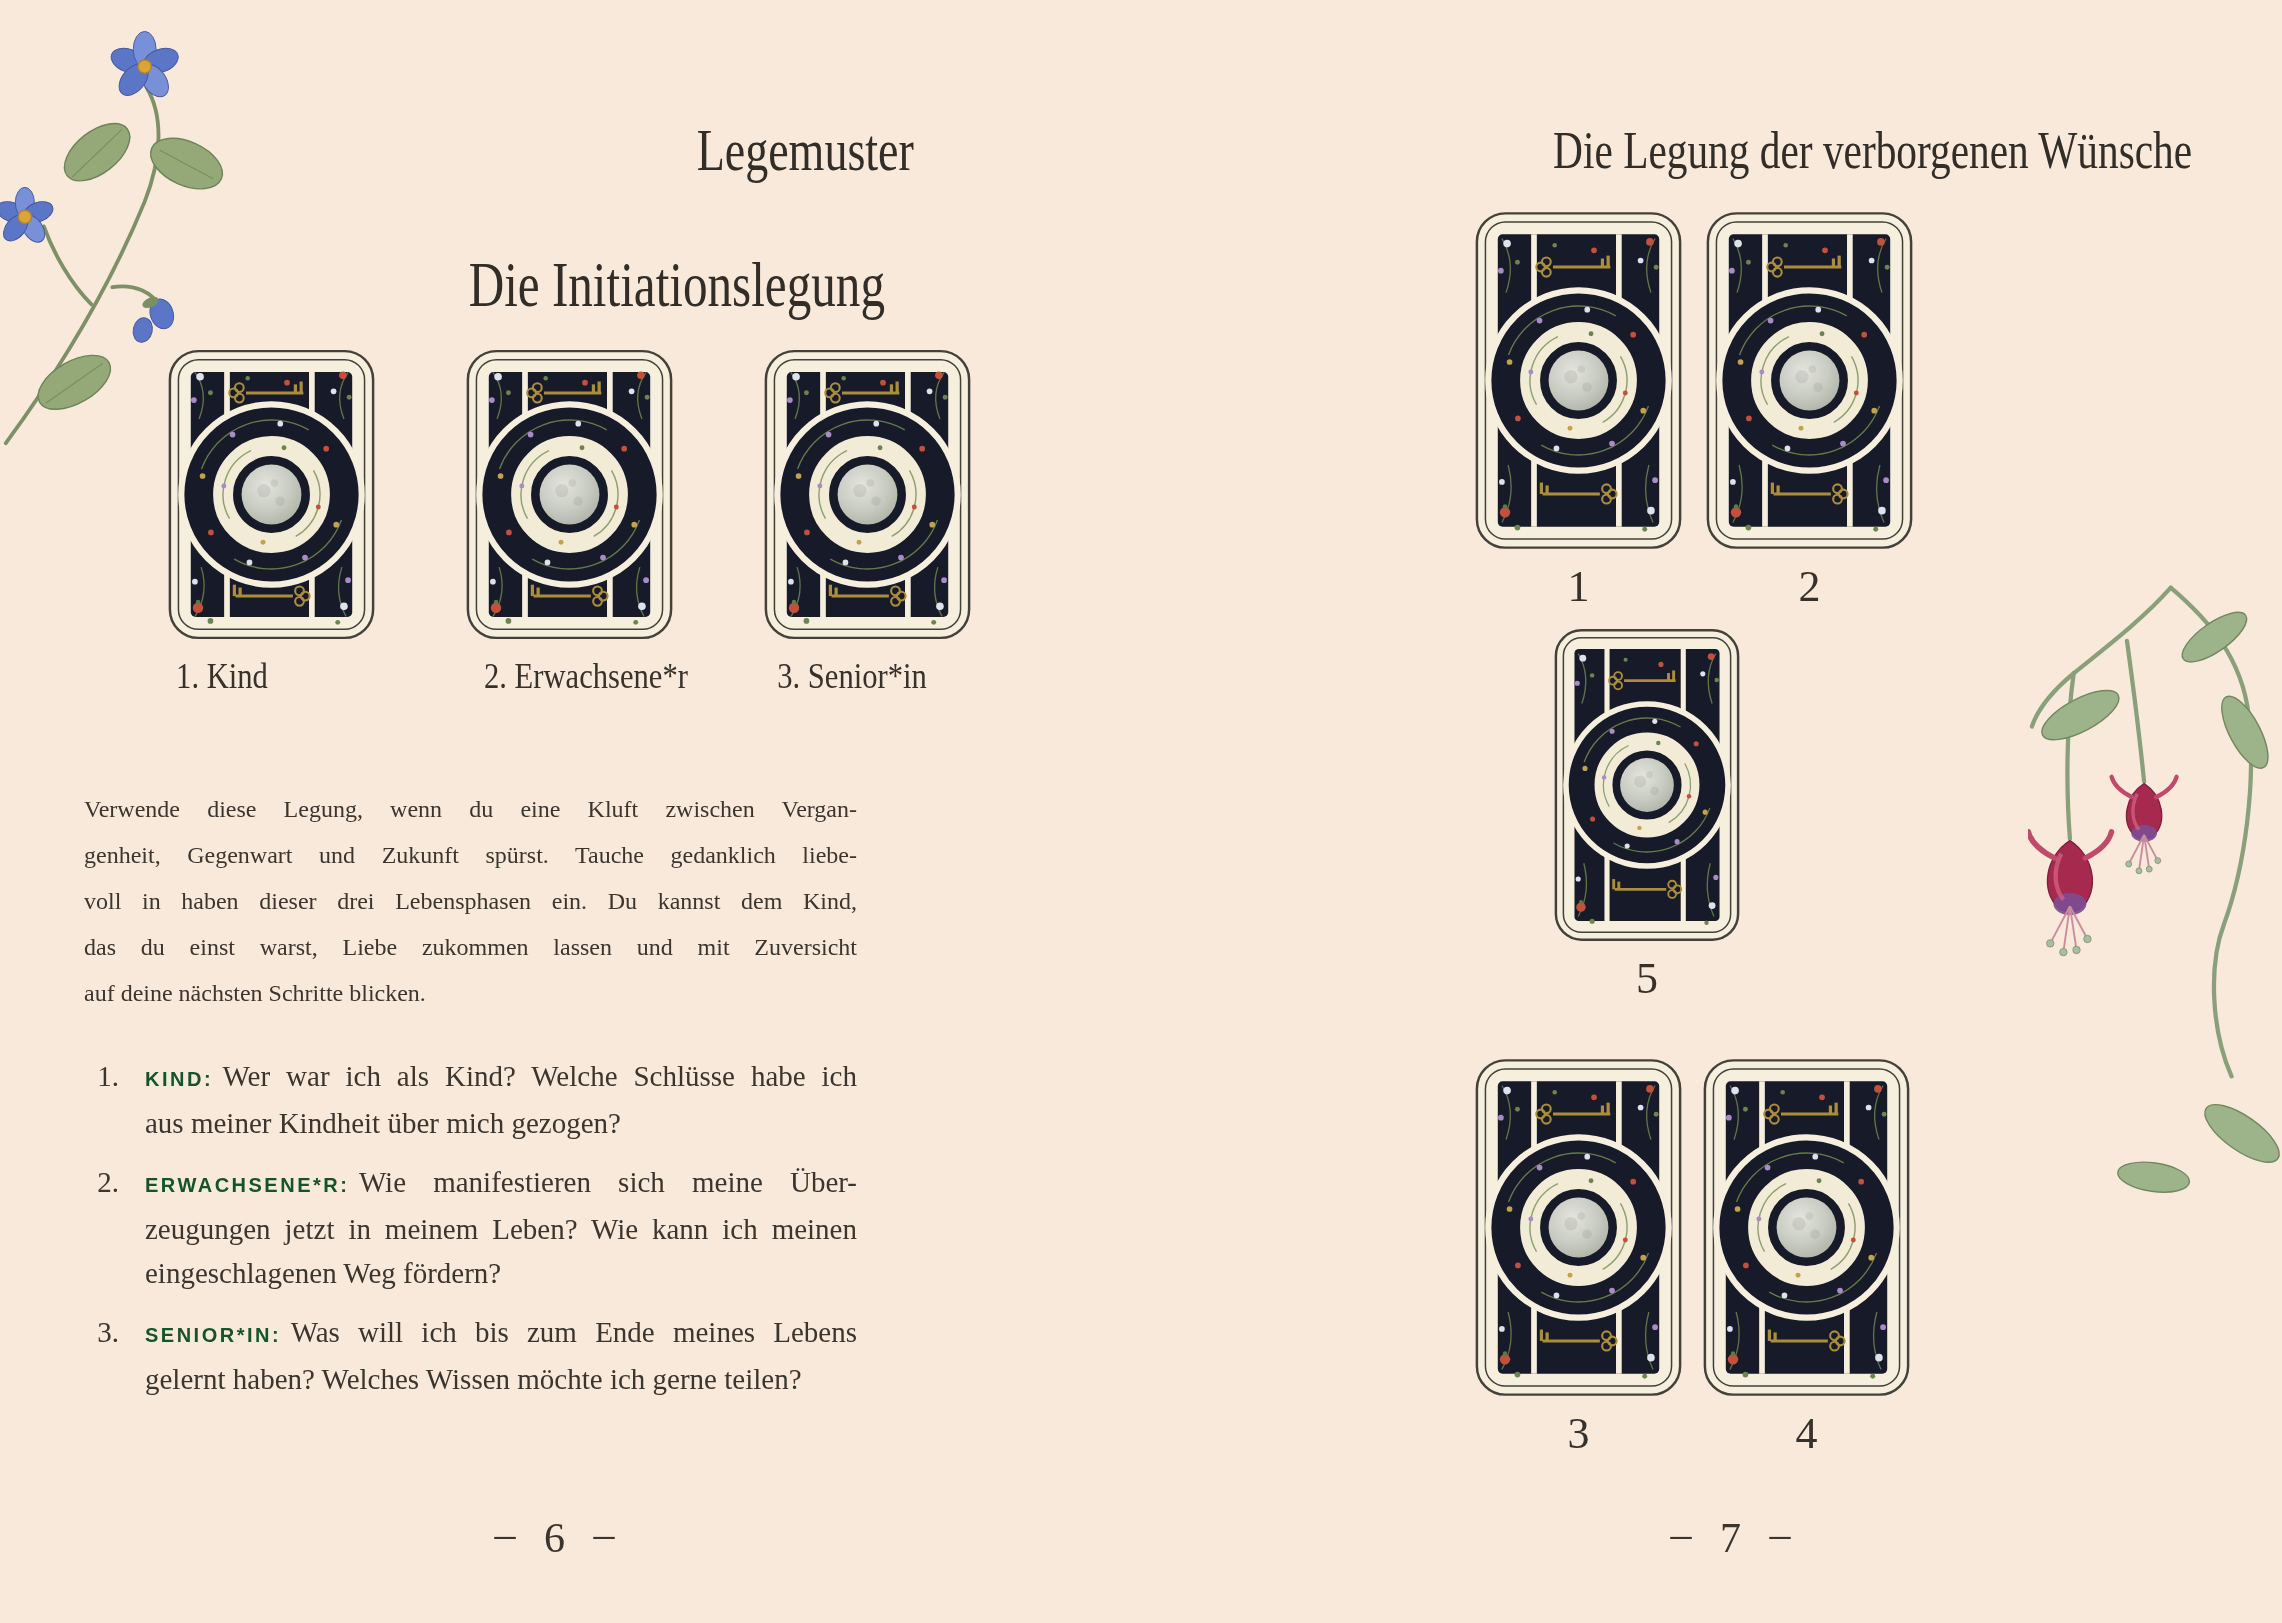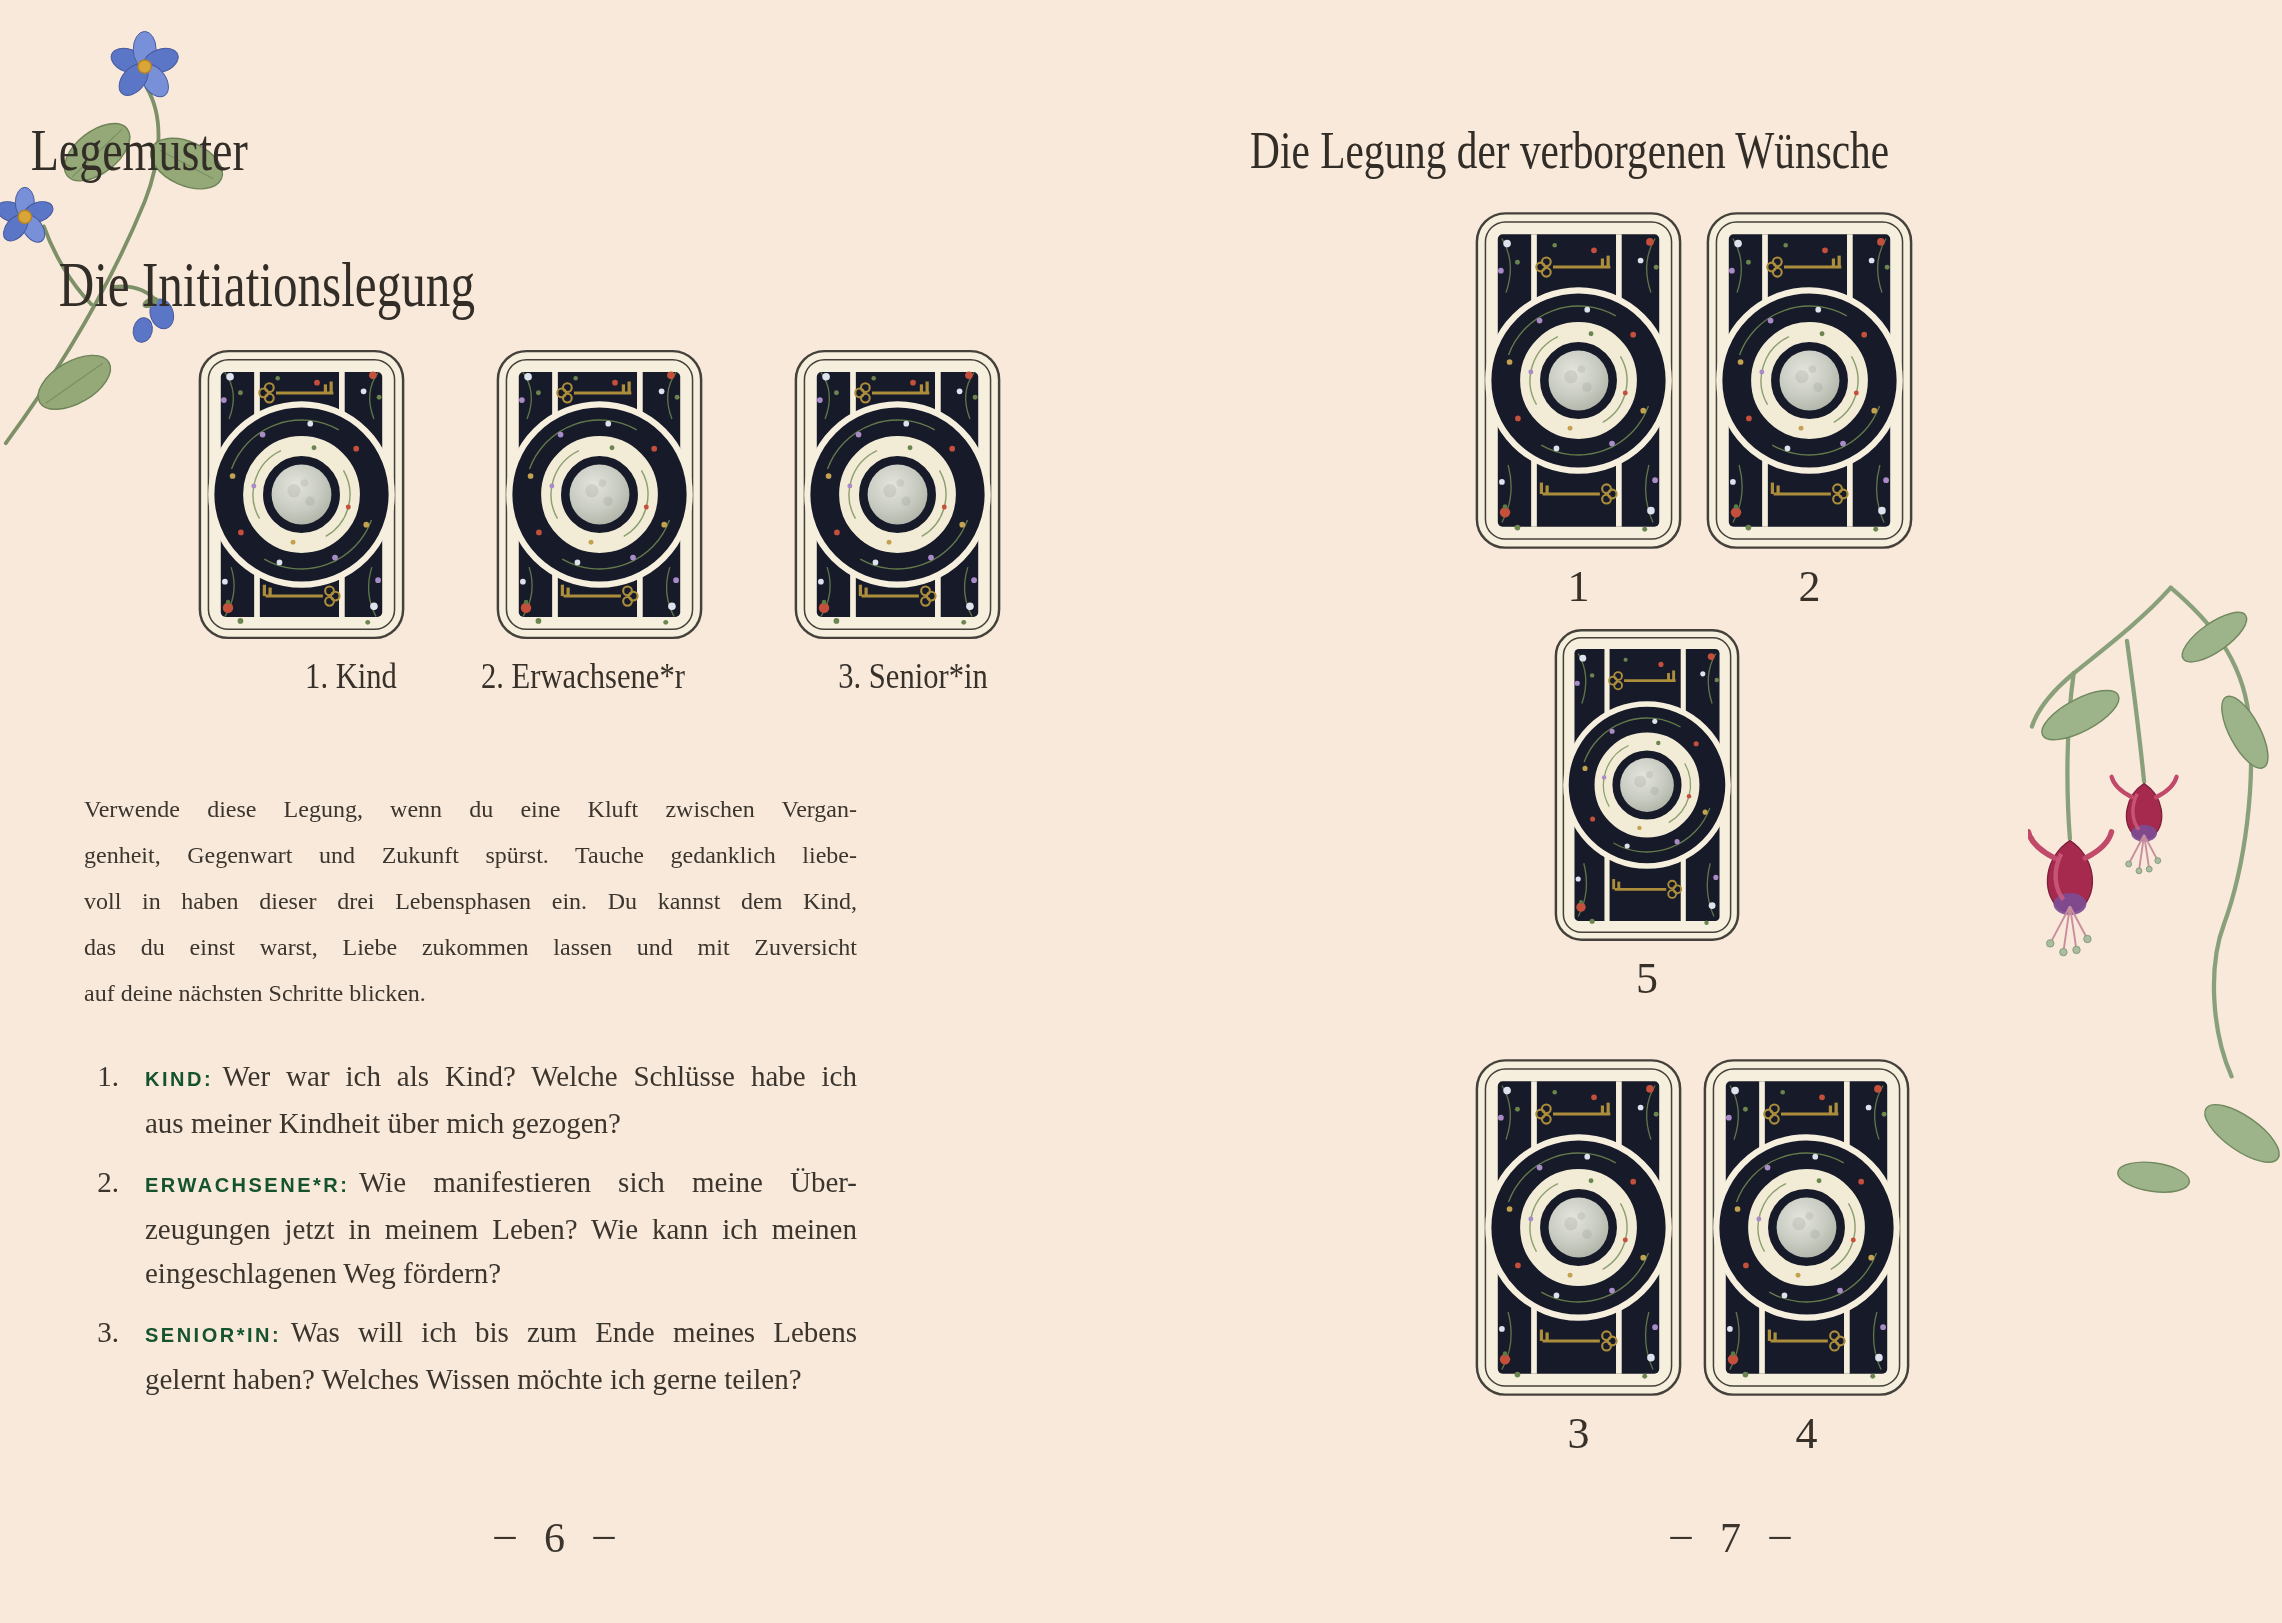--- a/index.html
+++ b/index.html
@@ -1,25 +1,25 @@
 <!DOCTYPE html>
 <html style="font-size:15px"><head>
 <meta charset="utf-8">
 <style>
   html,body{margin:0;padding:0;}
   body{width:2283px;height:1624px;overflow:hidden;background:#f8e9da;
        font-family:"Liberation Serif",serif;color:#3b352e;position:relative;}
-  .heading{position:absolute;text-align:left;color:#332d27;}
+  .heading{position:absolute;text-align:right;color:#332d27;}
   .heading .inner{display:inline-block;transform:scaleX(.78);transform-origin:center;white-space:nowrap;}
   #left-title{left:0;top:116px;width:944px;font-size:59px;}
   #left-subtitle{left:0;top:249px;width:944px;font-size:63px;}
   #right-title{left:1160px;top:120px;width:1122px;font-size:53px;}
 
   #left-cards{position:absolute;left:168px;top:349px;display:flex;gap:61px;}
-  .card-slot{width:237px;display:flex;flex-direction:column;align-items:flex-end;}
+  .card-slot{width:237px;display:flex;flex-direction:column;align-items:flex-start;}
   .card-label{margin-top:15px;font-size:36px;color:#37312a;white-space:nowrap;
               transform:scaleX(.85);transform-origin:center;}
 
   #para{position:absolute;left:84px;top:786px;width:773px;font-size:24px;
         line-height:46px;color:#3b352e;}
   .jline{text-align:justify;text-align-last:justify;white-space:nowrap;}
   .jline.last{text-align-last:left;}
 
   #list{position:absolute;left:84px;top:1054px;width:773px;font-size:29px;line-height:44px;}
   .list-item{position:relative;padding-left:61px;margin-bottom:15px;}

